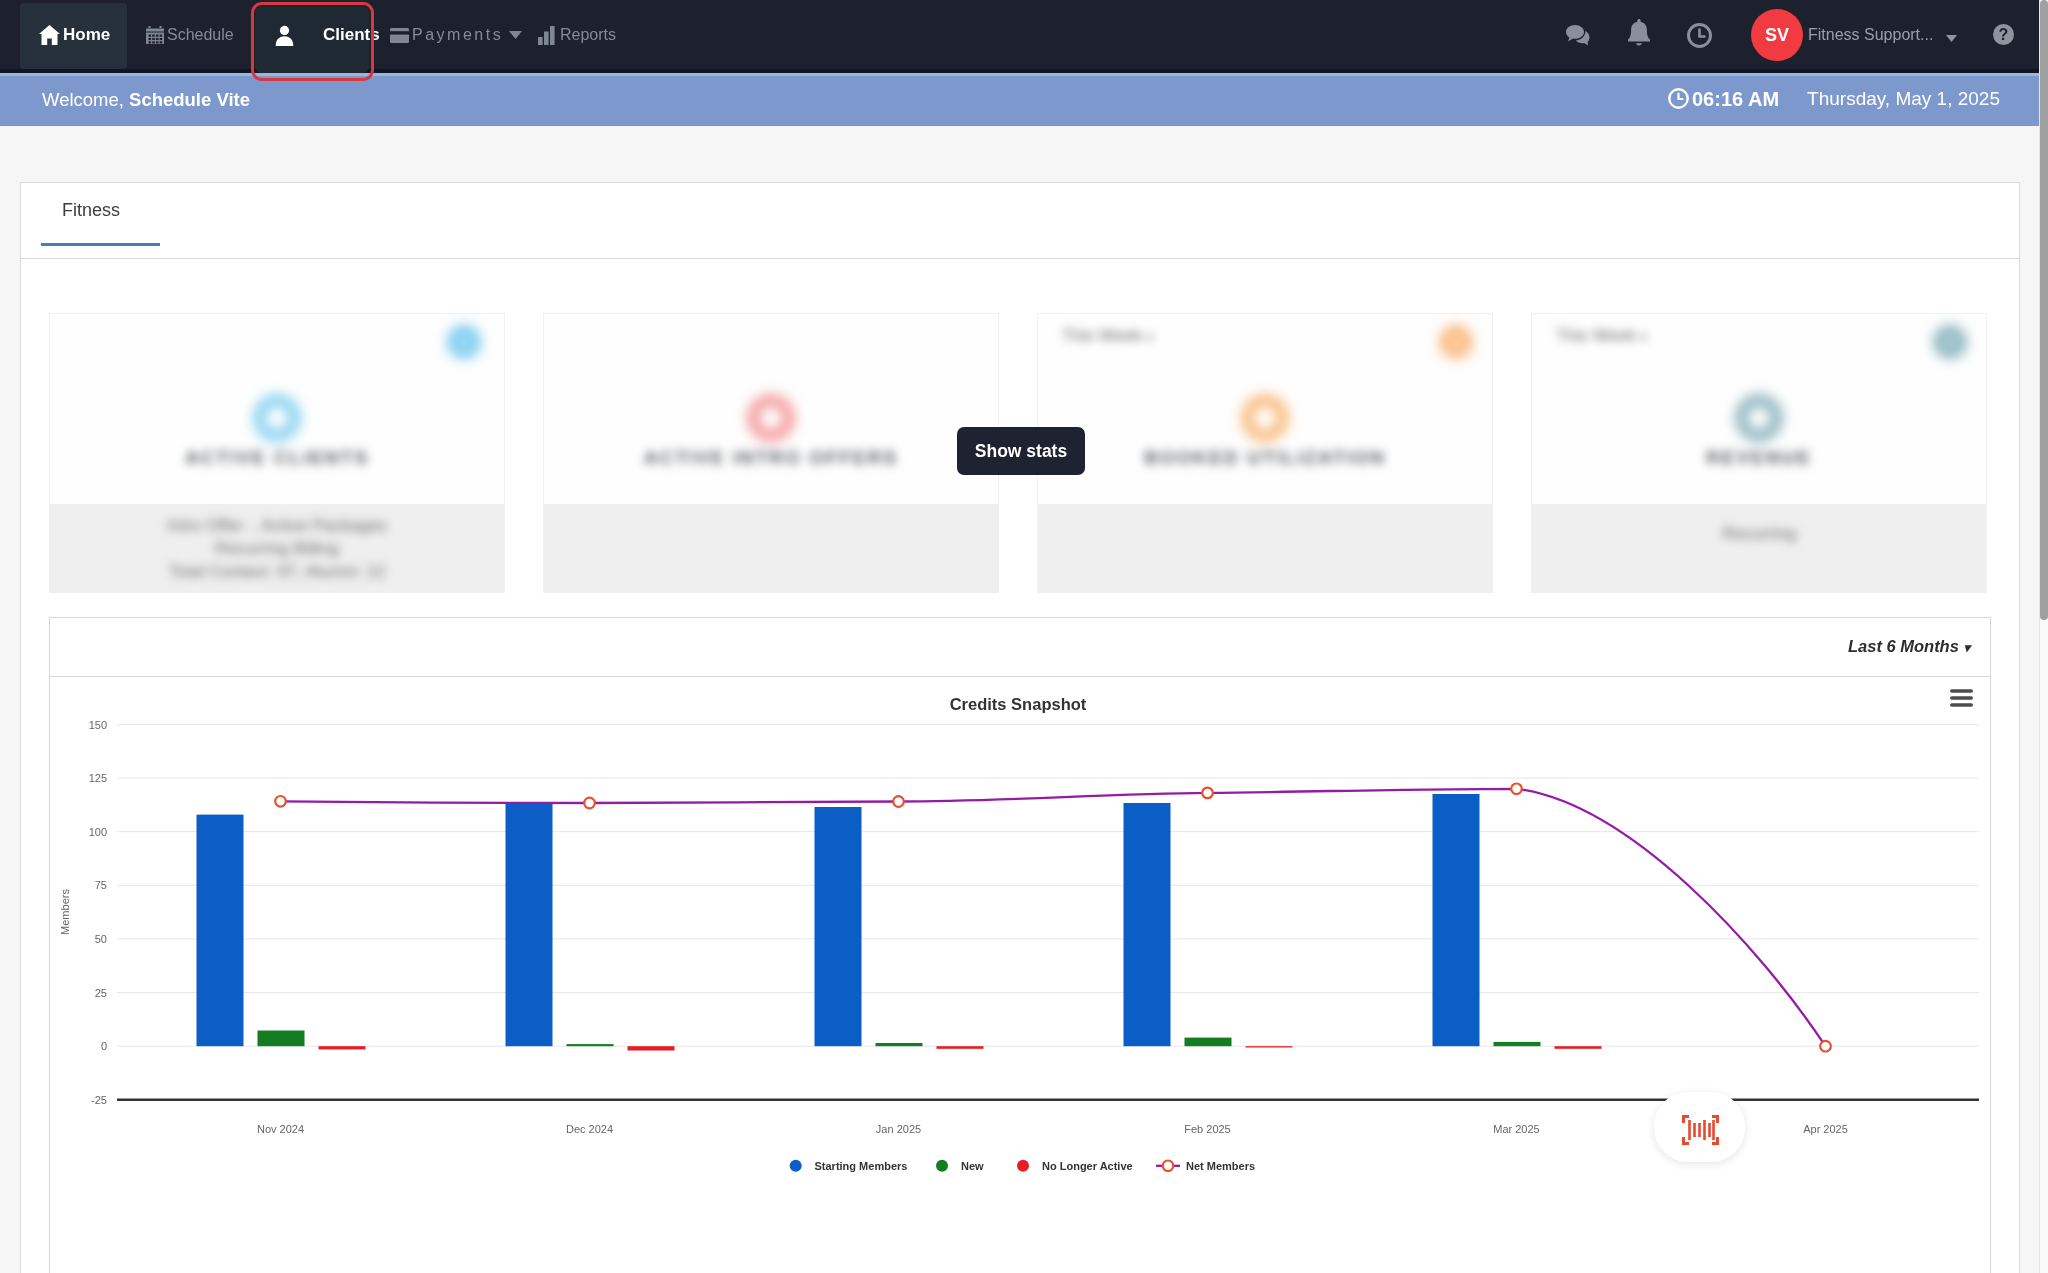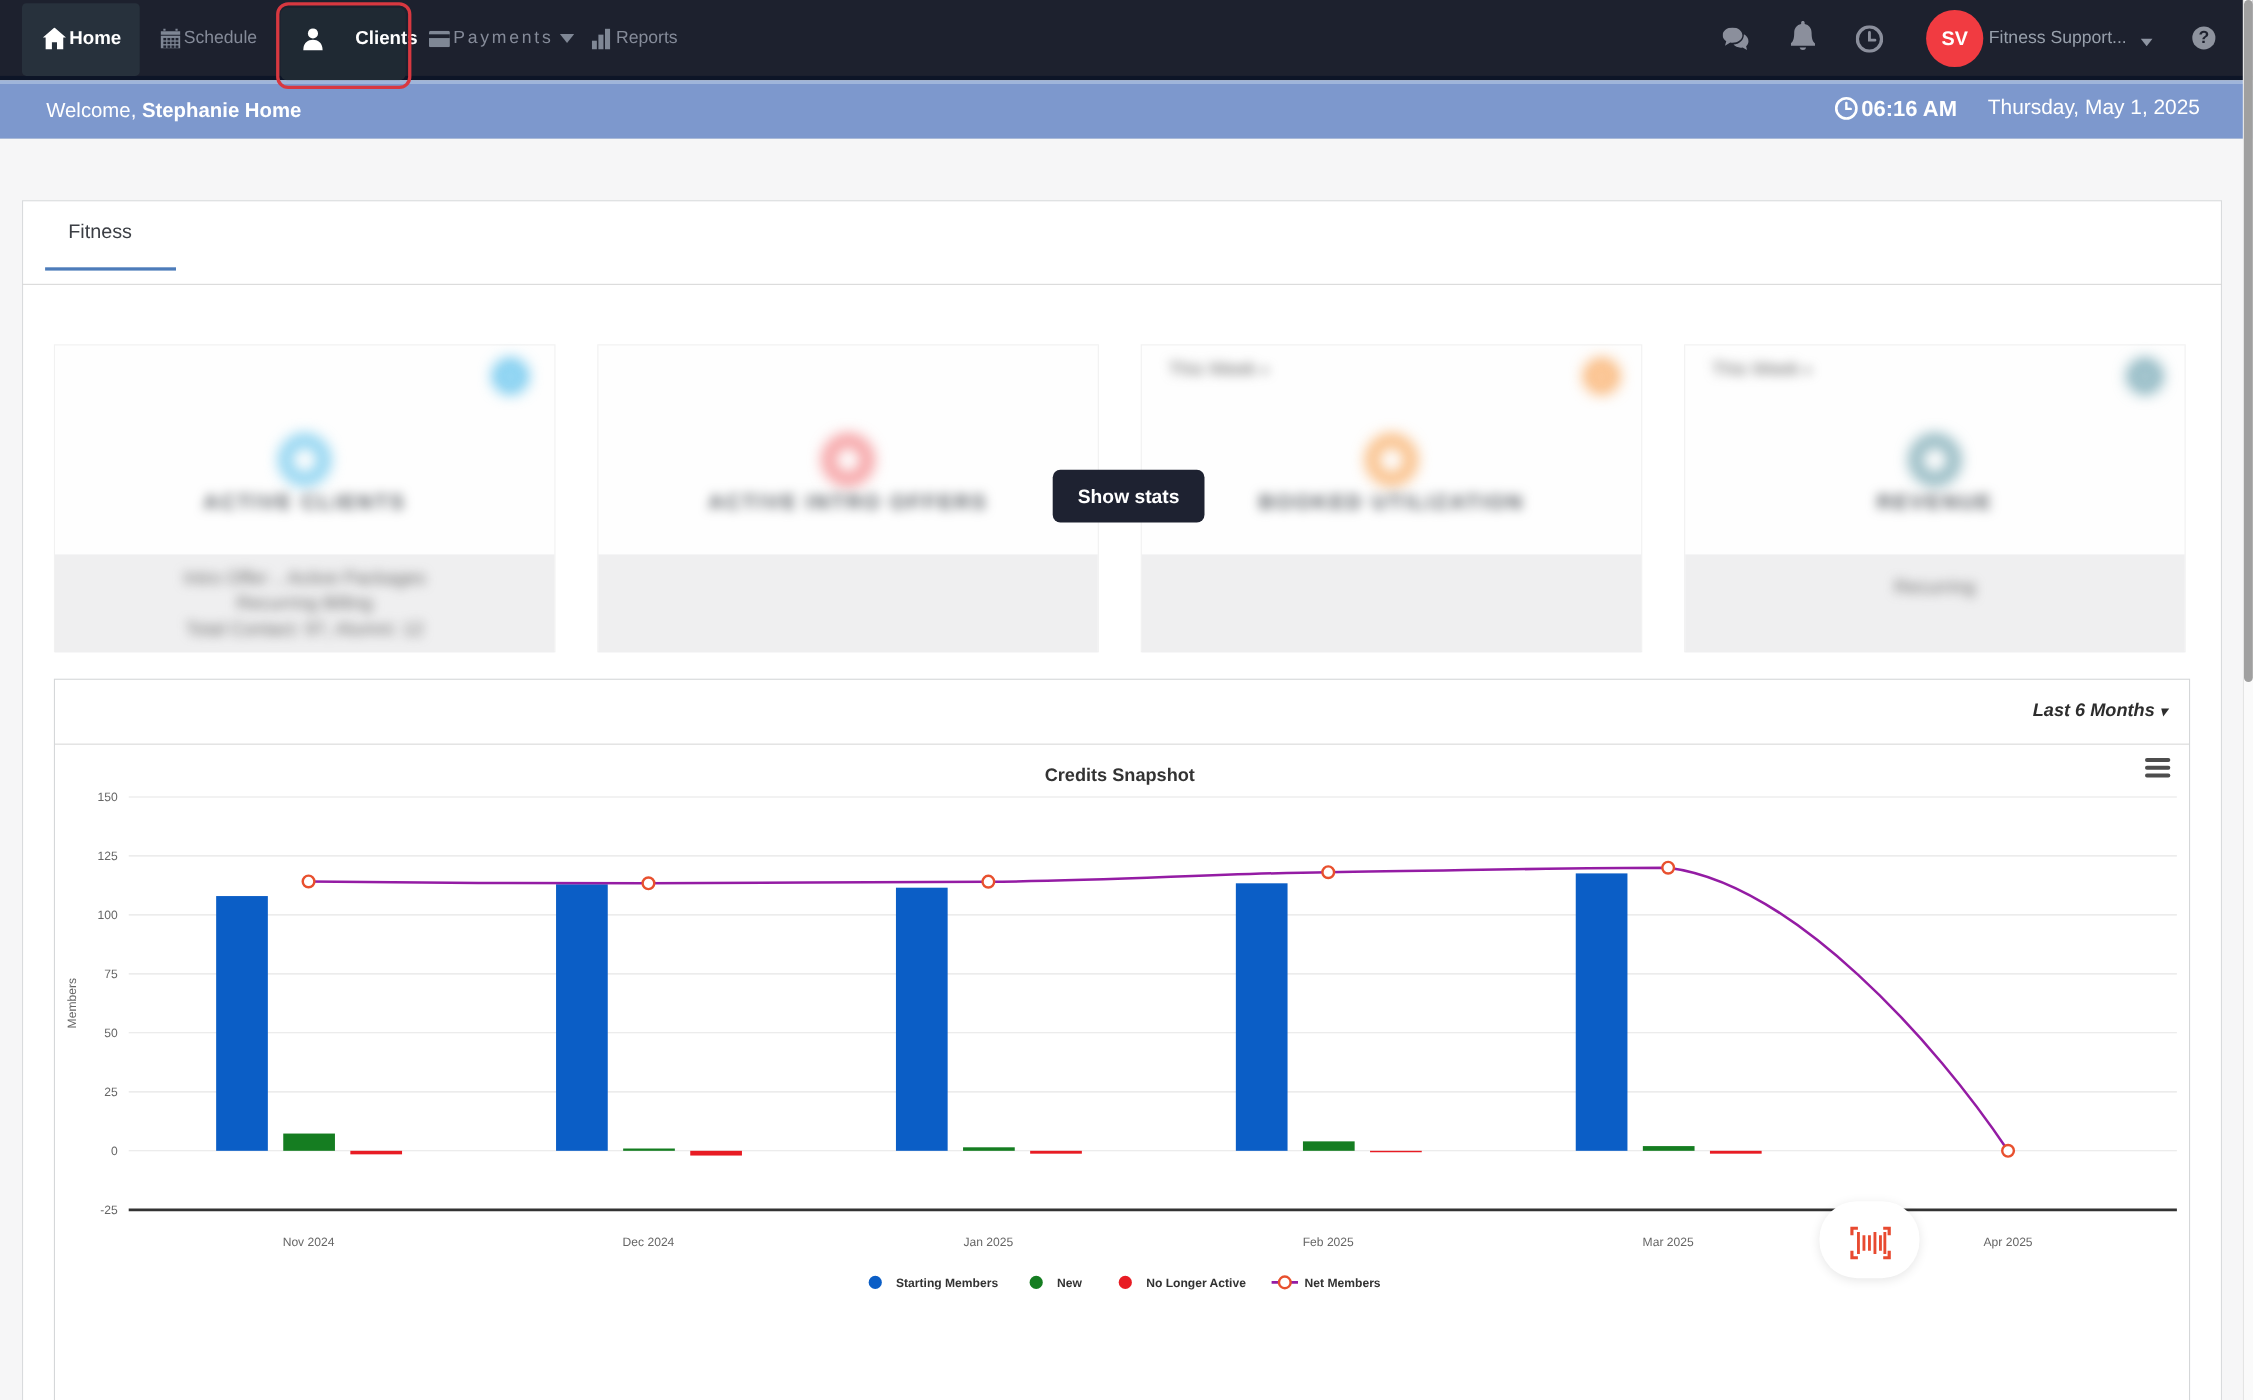--- a/index.html
+++ b/index.html
@@ -28,21 +28,21 @@
   .scard { position:absolute; top:313px; width:456px; height:280px; background:#fefefe; border:1px solid #f1f1f1; }
   .scard .strip { position:absolute; left:0px; top:190px; width:454px; height:89px; background:#efeff0; }
   .blurwrap { filter:blur(5px); }
   .donutblur { position:absolute; inset:0; filter:blur(7px); }
   .bigdonut { position:absolute; left:50%; top:82px; width:44px; height:44px; margin-left:-22px; border-radius:50%; border-style:solid; border-width:8px; }
   .minidonut { position:absolute; right:21px; top:13px; width:30px; height:30px; border-radius:50%; border-style:solid; border-width:8px; }
   .cardtitle { position:absolute; left:0; top:133px; width:100%; text-align:center; font-size:19px; font-weight:700; letter-spacing:2px; color:#565b61; }
   .thisweek { position:absolute; left:24px; top:12px; font-size:17px; color:#666; }
   .stripline { position:absolute; width:100%; text-align:center; font-size:17px; color:#6a6a6a; }
 
-  #showstats { position:absolute; left:957px; top:427px; width:138px; height:48px; background:#1e2231; border-radius:7px; color:#fff; font-size:17.5px; font-weight:700; display:flex; align-items:center; justify-content:center; z-index:5; }
+  #showstats { position:absolute; left:957px; top:427px; width:128px; height:48px; background:#1e2231; border-radius:7px; color:#fff; font-size:17.5px; font-weight:700; display:flex; align-items:center; justify-content:center; z-index:5; }
 
   
   #chartcard { position:absolute; left:49px; top:617px; width:1942px; height:700px; background:#fff; border:1px solid #d5d7d9; }
   #chartheader { position:absolute; left:0; top:0; width:100%; height:59px; border-bottom:1px solid #d9d9d9; }
   #last6 { position:absolute; right:20px; top:19px; font-size:16.5px; font-weight:700; color:#2d2d2d;font-style:italic; }
 
   
   #sbtrack { position:absolute; left:2039px; top:0; width:9px; height:1273px; background:#fafafa; border-left:1px solid #e4e4e4; }
   #sbthumb { position:absolute; left:2040px; top:0px; width:8px; height:620px; background:#a0a0a0; border-radius:4px; }
 
@@ -131,21 +131,21 @@
   <path d="M12.5 6.5 L12.5 13.5 L17.5 13.5" fill="none" stroke="#8b8f9c" stroke-width="2.6" stroke-linecap="round"></path>
 </svg>
 <div class="abs" style="left:1751px; top:9px; width:52px; height:52px; border-radius:50%; background:#f13b41; color:#fff; font-size:18px; font-weight:700; display:flex; align-items:center; justify-content:center;">SV</div>
 <div class="abs" style="left:1808px; top:26px; font-size:16px; color:#98a0ac;">Fitness Support...</div>
 <svg class="abs" style="left:1946px; top:35px;" width="11" height="7" viewBox="0 0 11 7">
     <path fill="#8e95a2" d="M0 0 h11 l-5.5 7 z"></path>
   </svg>
 <div class="abs" style="left:1993px; top:24px; width:21px; height:21px; border-radius:50%; background:#8e939e; color:#1d212e; font-size:16px; font-weight:700; display:flex; align-items:center; justify-content:center;">?</div>
 
 <div id="welcome"></div>
-<div class="abs" style="left:42px; top:89px; font-size:18.5px; color:#fff; z-index:2;">Welcome, <b>Stephanie Home</b></div>
+<div class="abs" style="left:42px; top:89px; font-size:18.5px; color:#fff; z-index:2;">Welcome, <b>Schedule Vite</b></div>
 <svg class="abs" style="left:1668px; top:88px; z-index:2;" width="21" height="21" viewBox="0 0 21 21">
   <circle cx="10.5" cy="10.5" r="9.2" fill="none" stroke="#fff" stroke-width="2.4"></circle>
   <path d="M10.5 5.5 L10.5 11 L14.5 11" fill="none" stroke="#fff" stroke-width="2.2" stroke-linecap="round"></path>
 </svg>
 <div class="abs" style="left:1692px; top:88px; font-size:20px; font-weight:700; color:#fff; z-index:2;">06:16 AM</div>
 <div class="abs" style="right:48px; top:88px; font-size:19px; color:#fff; z-index:2;">Thursday, May 1, 2025</div>
 
 <div id="maincard"></div>
 <div id="tabtext">Fitness</div>
 <div id="tabline"></div>

